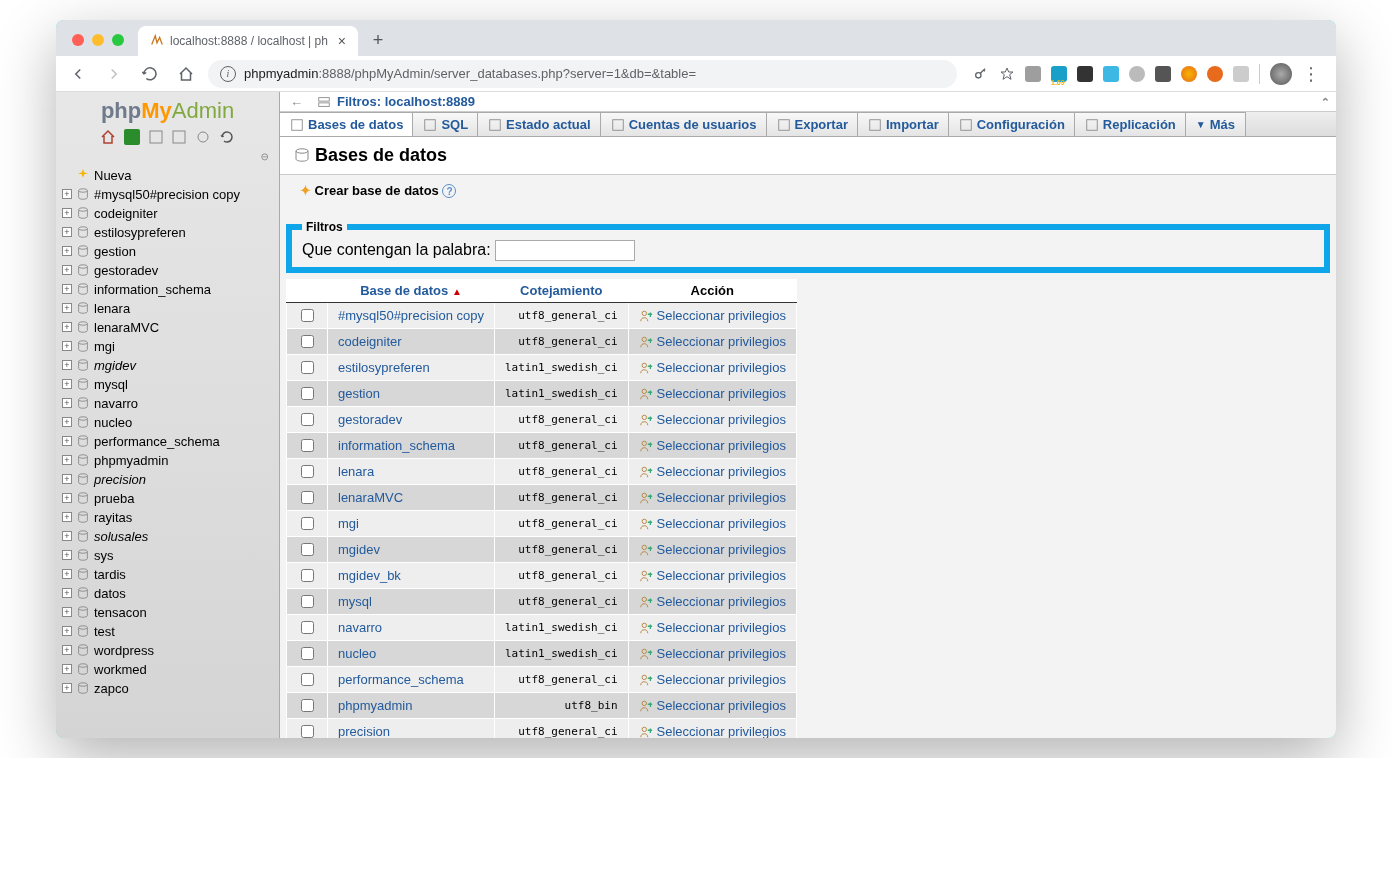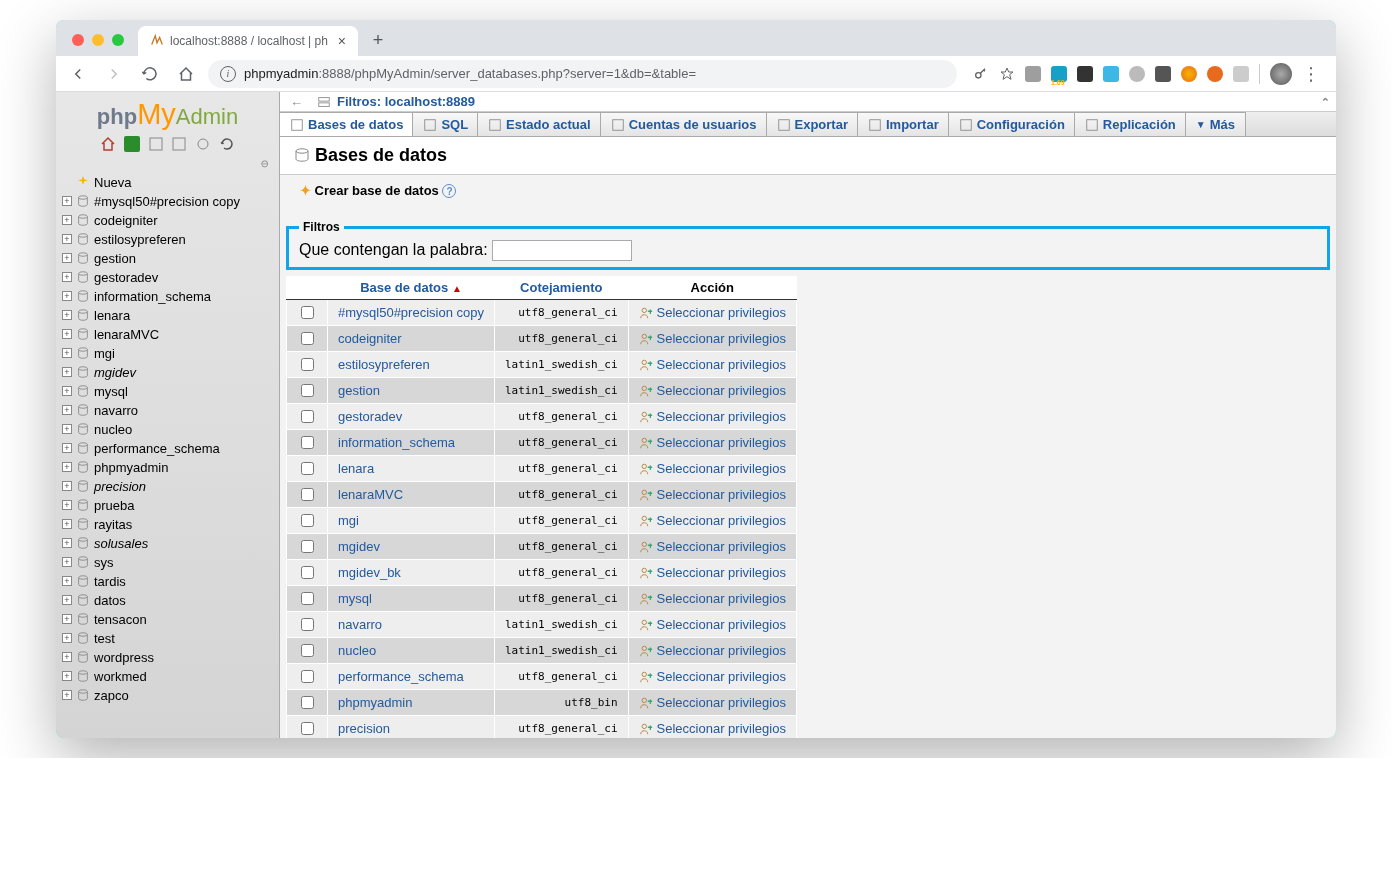--- a/index.html
+++ b/index.html
@@ -23,21 +23,21 @@
   .urlfield .host { color:#202124; }
   .extrow { display:flex; gap:10px; align-items:center; padding:0 8px; }
   .exticon { width:16px; height:16px; border-radius:3px; display:inline-block; }
   .avatar { width:22px; height:22px; border-radius:50%; background:#888; }
   .dots { font-size:18px; color:#5f6368; }
   
   .content { display:flex; height: 698px; }
   .sidebar { width:224px; background:#d7d7d7; background:linear-gradient(#e7e7e7,#d3d3d3); border-right:1px solid #aaa; overflow:hidden; font-size:13px; }
   .logo { text-align:center; padding:6px 0 2px; }
   .logo .php { color:#6f7a8b; font-size:22px; font-weight:600; }
-  .logo .my { color:#ff9800; font-size:29px; font-weight:400; }
+  .logo .my { color:#ff9800; font-size:22px; font-weight:700; }
   .logo .admin { color:#81a93f; font-size:22px; font-weight:500; }
   .iconrow { text-align:center; padding:2px 0 4px; }
   .iconrow span { display:inline-block; width:16px; height:16px; margin:0 2px; vertical-align:middle; }
   .recfav { padding:2px 6px; }
   .recfav span { display:inline-block; background:#fff; border:1px solid #aaa; padding:2px 6px; font-size:12px; color:#333; }
   .linkrow { text-align:right; padding:2px 10px; font-size:10px; color:#888; }
   .tree { padding:2px 17px 0 6px; }
   .tree .item { display:flex; align-items:center; gap:4px; padding:2px 0; font-size:13px; color:#000; white-space:nowrap; overflow:hidden; }
   .tree .item .plus { width:10px; height:10px; border:1px solid #888; font-size:9px; line-height:8px; text-align:center; color:#555; background:#fff; }
   .tree .item .dbicon { width:14px; height:14px; }
@@ -52,21 +52,21 @@
   .tabs .t.active { background:#fff; }
   .tabs .t .ti { width:14px; height:14px; display:inline-block; }
   .pagehead { background:#fff; padding:8px 14px; font-size:18px; font-weight:bold; border-bottom:1px solid #ccc; }
   .pagehead svg { vertical-align:-2px; }
   .createsec { padding:8px 20px; font-size:13px; background:#f3f3f3; }
   .createtitle { font-weight:bold; margin-bottom:6px; }
   .createtitle .star { color:#f0a020; }
   .formrow input[type=text] { width:150px; border:2px solid #3b7ddd; padding:3px 6px; font-size:13px; outline:none; }
   .formrow select { width:170px; font-size:12px; padding:2px; background:#fff; border:1px solid #999; }
   .formrow .btn { background:linear-gradient(#fff,#e4e4e4); border:1px solid #aaa; border-radius:10px; padding:2px 10px; font-size:12px; }
-  fieldset.filters { margin:8px 6px 6px; border:3px solid #0ea5e9; padding:6px 10px; background:#f3f3f3; }
+  fieldset.filters { margin:8px 6px 6px; border:6px solid #0ea5e9; padding:6px 10px; background:#f3f3f3; }
   fieldset.filters legend { font-size:12px; font-weight:bold; padding:0 4px; }
   fieldset.filters input { width:140px; border:1px solid #aaa; padding:2px; }
   table.db { border-collapse:collapse; font-size:13px; margin:0 6px; background:#fff; }
   table.db th { text-align:center; background:#fff; border-bottom:1px solid #333; padding:4px 10px; font-weight:bold; white-space:nowrap; }
   table.db th.link { color:#235a9c; }
   table.db td { padding:3px 10px; border:1px solid #fff; white-space:nowrap; }
   table.db tr.odd td { background:#eee; }
   table.db tr.even td { background:#d7d7d7; }
   table.db td.mono { font-family:Menlo,monospace; font-size:11px; text-align:right; }
   table.db a { color:#235a9c; text-decoration:none; }

